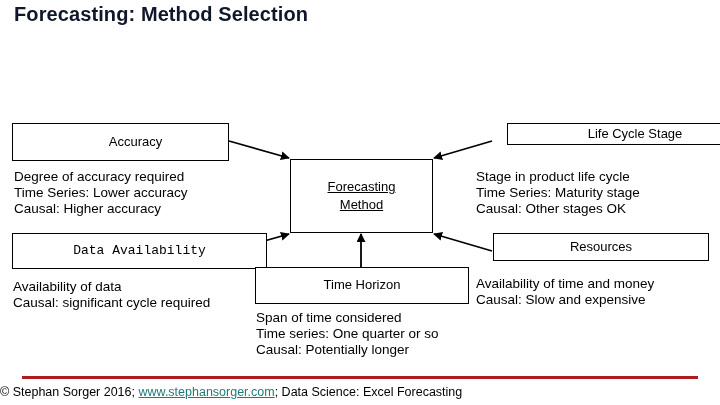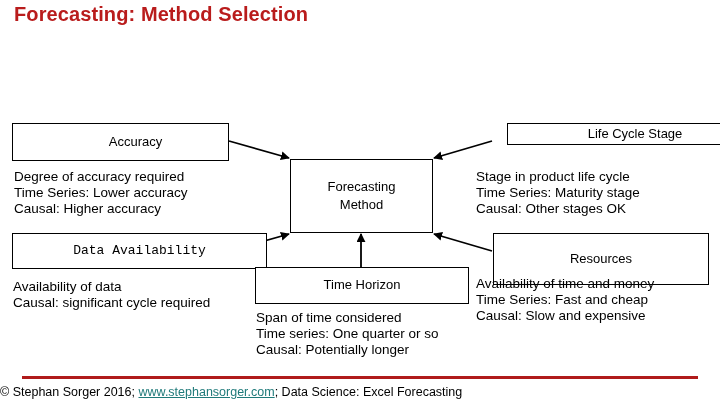--- a/index.html
+++ b/index.html
@@ -17,21 +17,21 @@
   }
 
   
   #slide-title {
     position: absolute;
     left: 14px;
     top: 3px;
     font-size: 20px;
     font-weight: bold;
     letter-spacing: 0.1px;
-    color: #b91c1c;
+    color: #0f172a;
     white-space: nowrap;
   }
 
   
   #connectors {
     position: absolute;
     left: 0;
     top: 0;
     width: 720px;
     height: 405px;
@@ -48,28 +48,28 @@
     align-items: center;
     justify-content: center;
     text-align: center;
     font-size: 13px;
     line-height: 1.15;
     color: #000000;
   }
   #box-accuracy       { left: 12px;  top: 123px; width: 217px; height: 38px; padding-left: 30px; }
   #box-lifecycle      { left: 507px; top: 123px; width: 216px; height: 22px; padding-left: 40px; }
   #box-dataavail      { left: 12px;  top: 233px; width: 255px; height: 36px; font-family: Liberation Mono, monospace; }
-  #box-resources      { left: 493px; top: 233px; width: 216px; height: 52px; }
+  #box-resources      { left: 493px; top: 233px; width: 216px; height: 28px; }
   #box-timehorizon    { left: 255px; top: 267px; width: 214px; height: 37px; }
   #box-center {
     left: 290px; top: 159px; width: 143px; height: 74px;
     font-size: 13px;
     line-height: 1.35;
   }
-  #box-center .center-line { display: block; }
+  #box-center .center-line { display: block; text-decoration: underline; }
 
   
   .desc {
     position: absolute;
     font-size: 13.5px;
     line-height: 1.19;
     color: #000000;
     white-space: nowrap;
   }
   .desc div { display: block; }
@@ -165,21 +165,20 @@
   <div>Causal: Other stages OK</div>
 </div>
 
 <div class="desc" id="desc-dataavail">
   <div>Availability of data</div>
   <div>Causal: significant cycle required</div>
 </div>
 
 <div class="desc" id="desc-resources">
   <div>Availability of time and money</div>
-  <div>Time Series: Fast and cheap</div>
   <div>Causal: Slow and expensive</div>
 </div>
 
 <div class="desc" id="desc-timehorizon">
   <div>Span of time considered</div>
   <div>Time series: One quarter or so</div>
   <div>Causal: Potentially longer</div>
 </div>
 
 <div id="footer-rule"></div>

